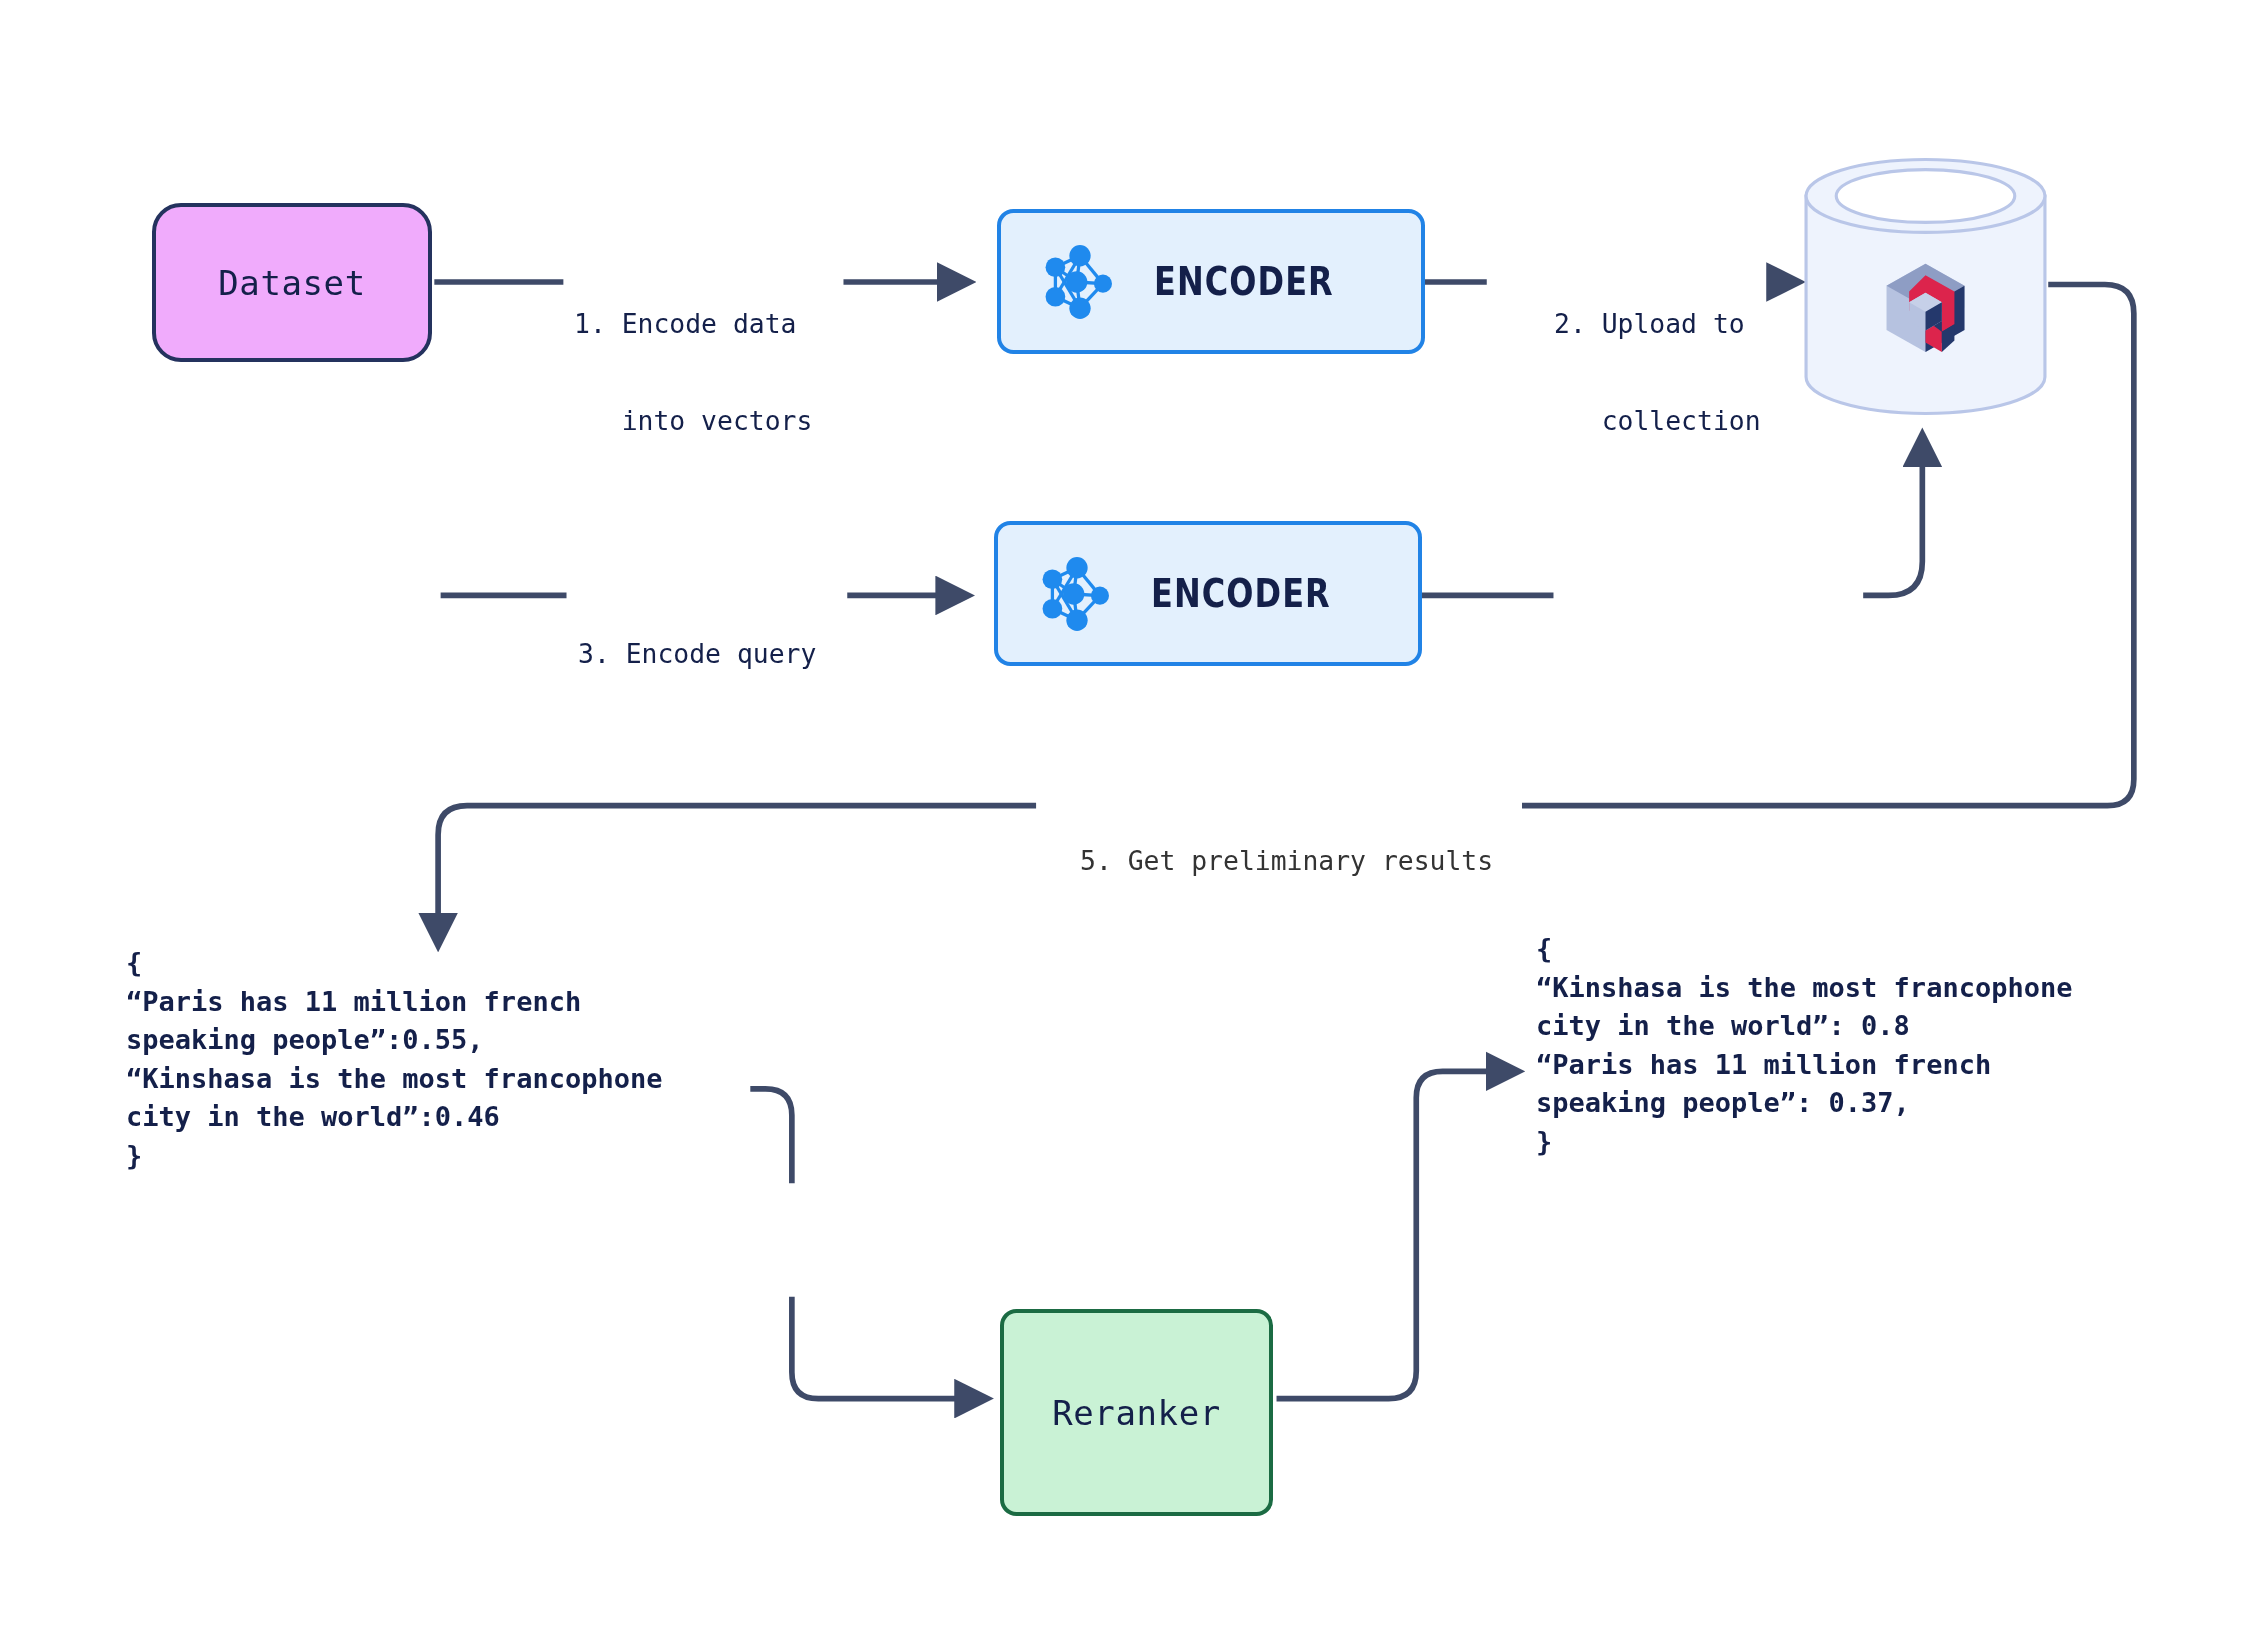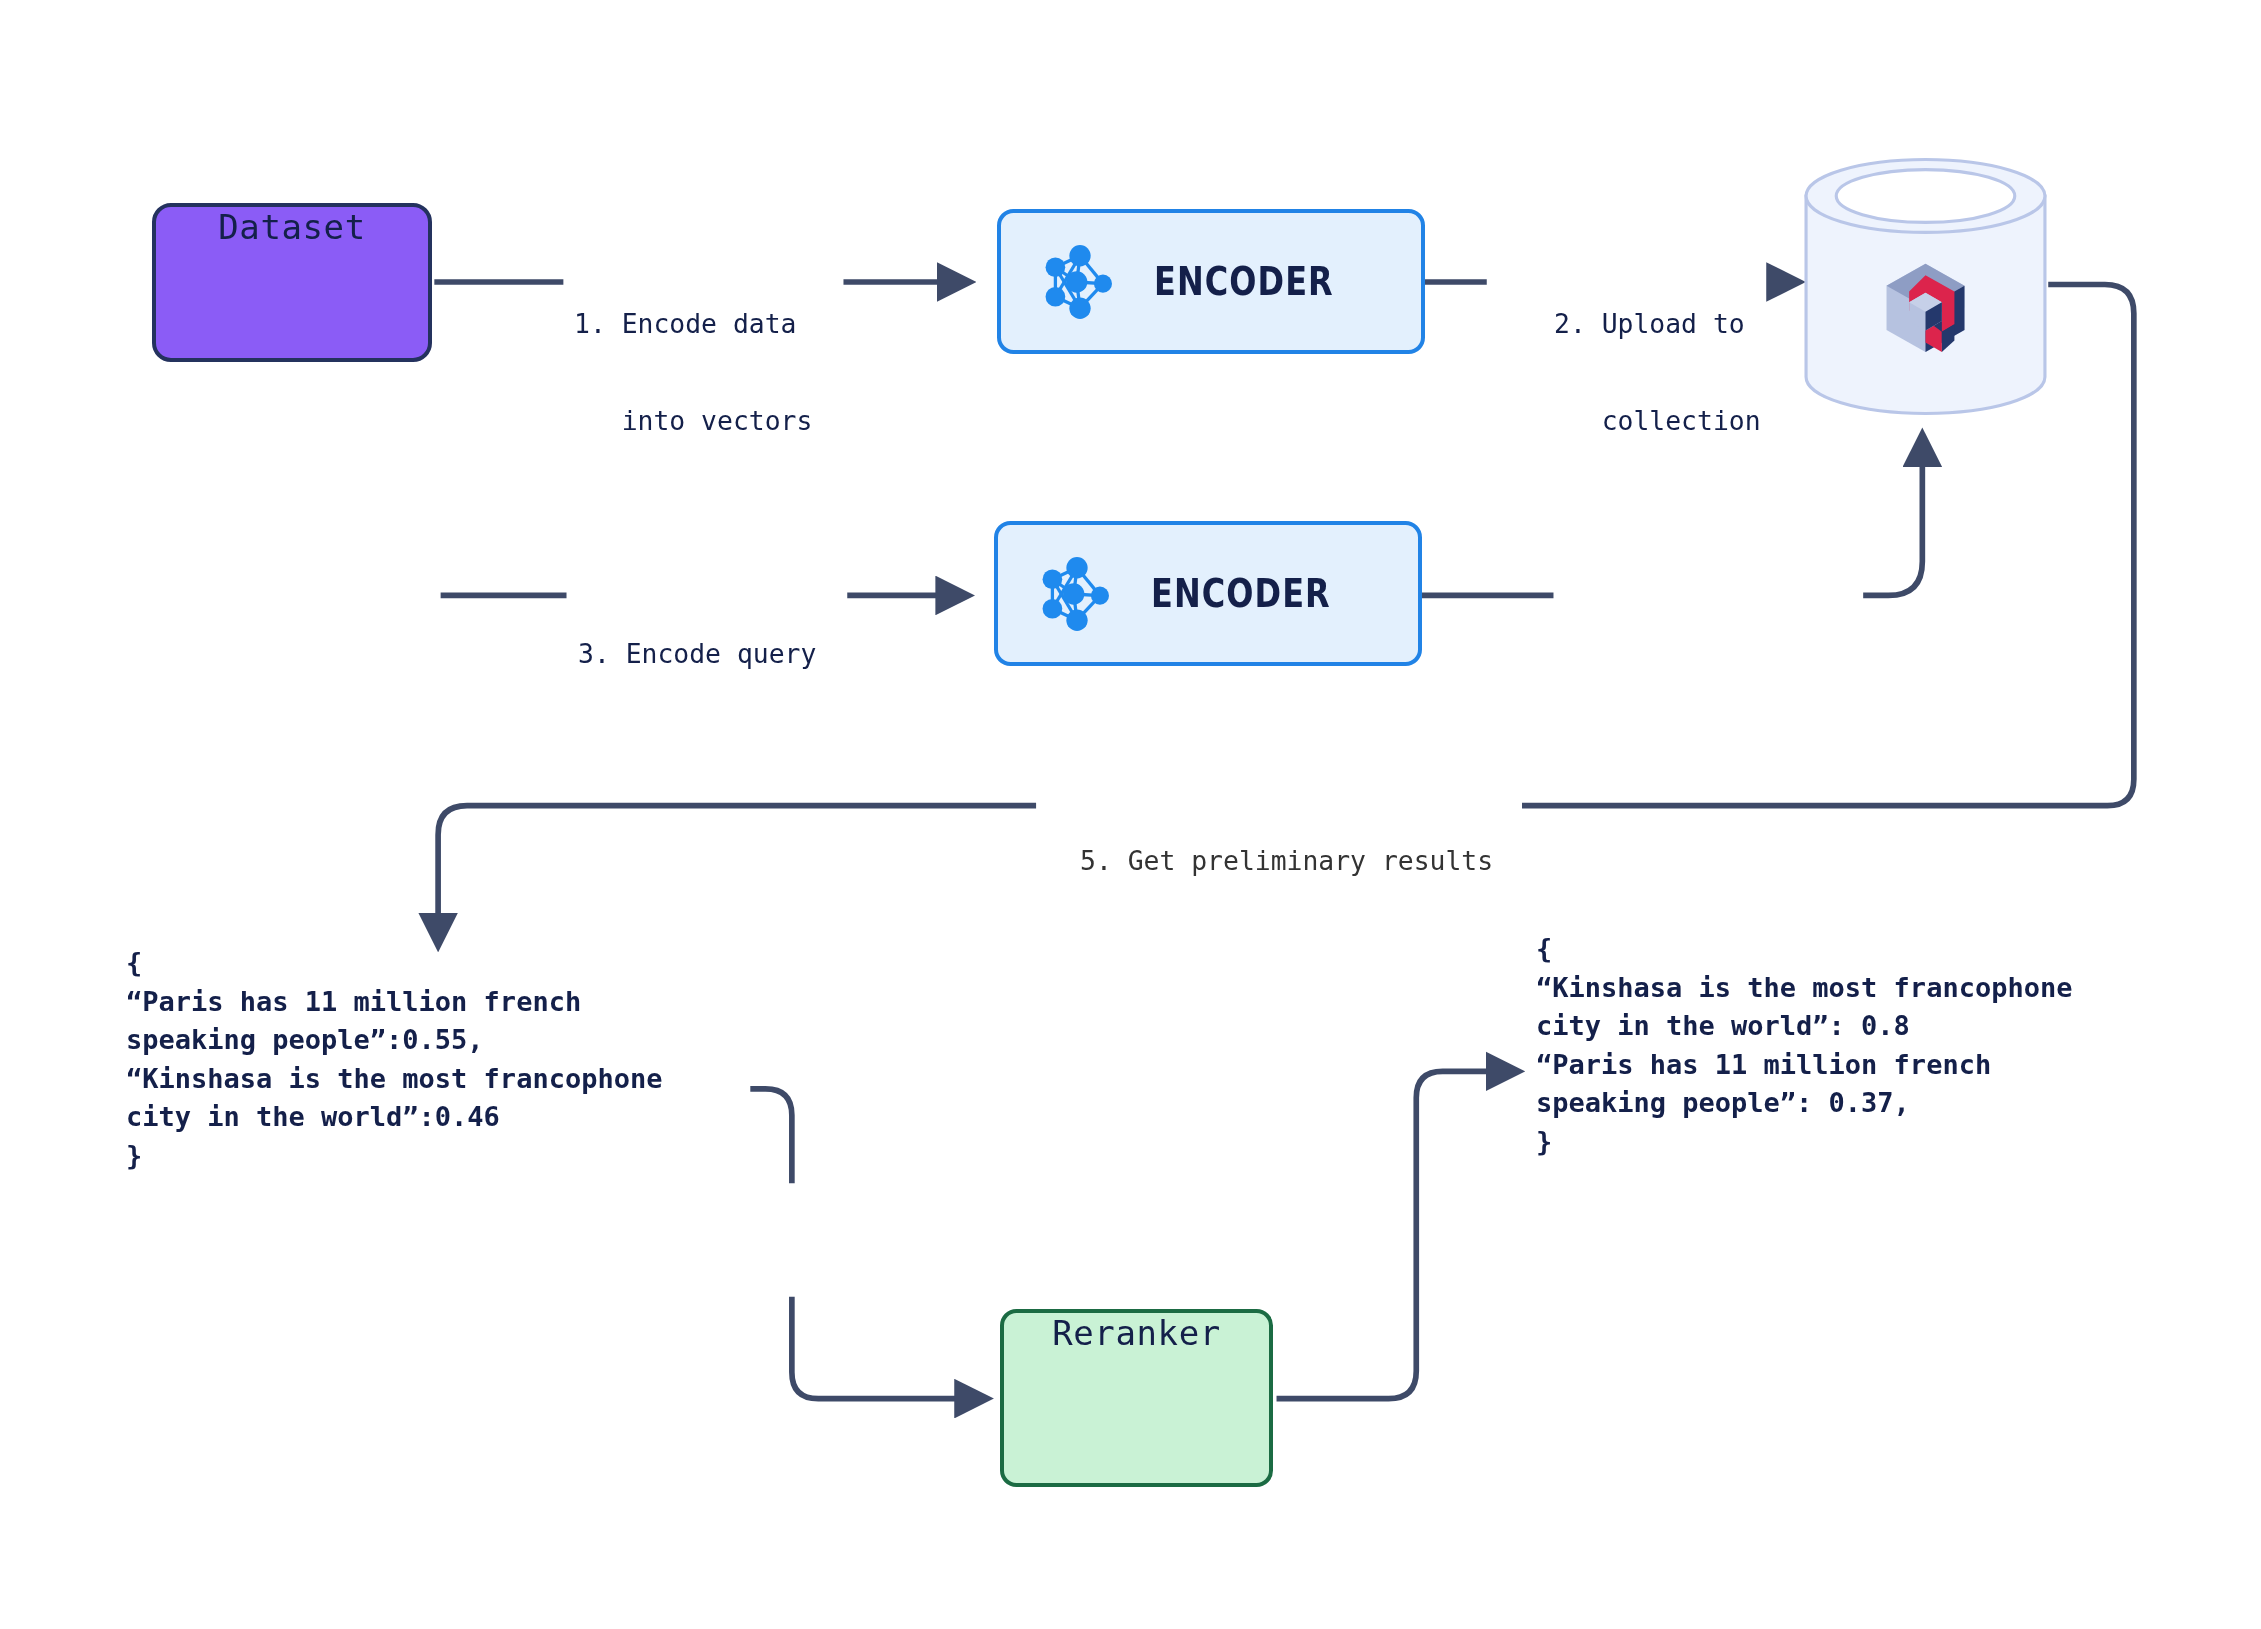--- a/index.html
+++ b/index.html
@@ -25,24 +25,24 @@
   }
   .node {
     position: absolute;
     box-sizing: border-box;
   }
 
   
   .box-dataset {
     left: 152px; top: 203px;
     width: 280px; height: 159px;
-    background: #8b5cf6;
+    background: #f0abfc;
     border: 4.4px solid #24325e;
-    border-radius: 19px;
-    display: flex; justify-content: center;
+    border-radius: 29px;
+    display: flex; align-items: center; justify-content: center;
   }
   .box-dataset .label {
     font-size: 34px;
     color: #14204a;
     letter-spacing: 0.6px;
   }
 
   
   .box-encoder {
     background: #e3f0fd;
@@ -68,25 +68,25 @@
 
   
   .db-cylinder {
     left: 1802px; top: 157px;
     width: 247px; height: 259px;
   }
 
   
   .box-reranker {
     left: 1000px; top: 1309px;
-    width: 273px; height: 178px;
+    width: 273px; height: 207px;
     background: #c9f2d5;
     border: 4.4px solid #1b6b43;
     border-radius: 16.4px;
-    display: flex; align-items: flex-start; justify-content: center;
+    display: flex; align-items: center; justify-content: center;
   }
   .box-reranker .label {
     font-size: 34px;
     color: #14204a;
     letter-spacing: 0.6px;
   }
 
   
   .query-text {
     left: 94px; top: 521px;

